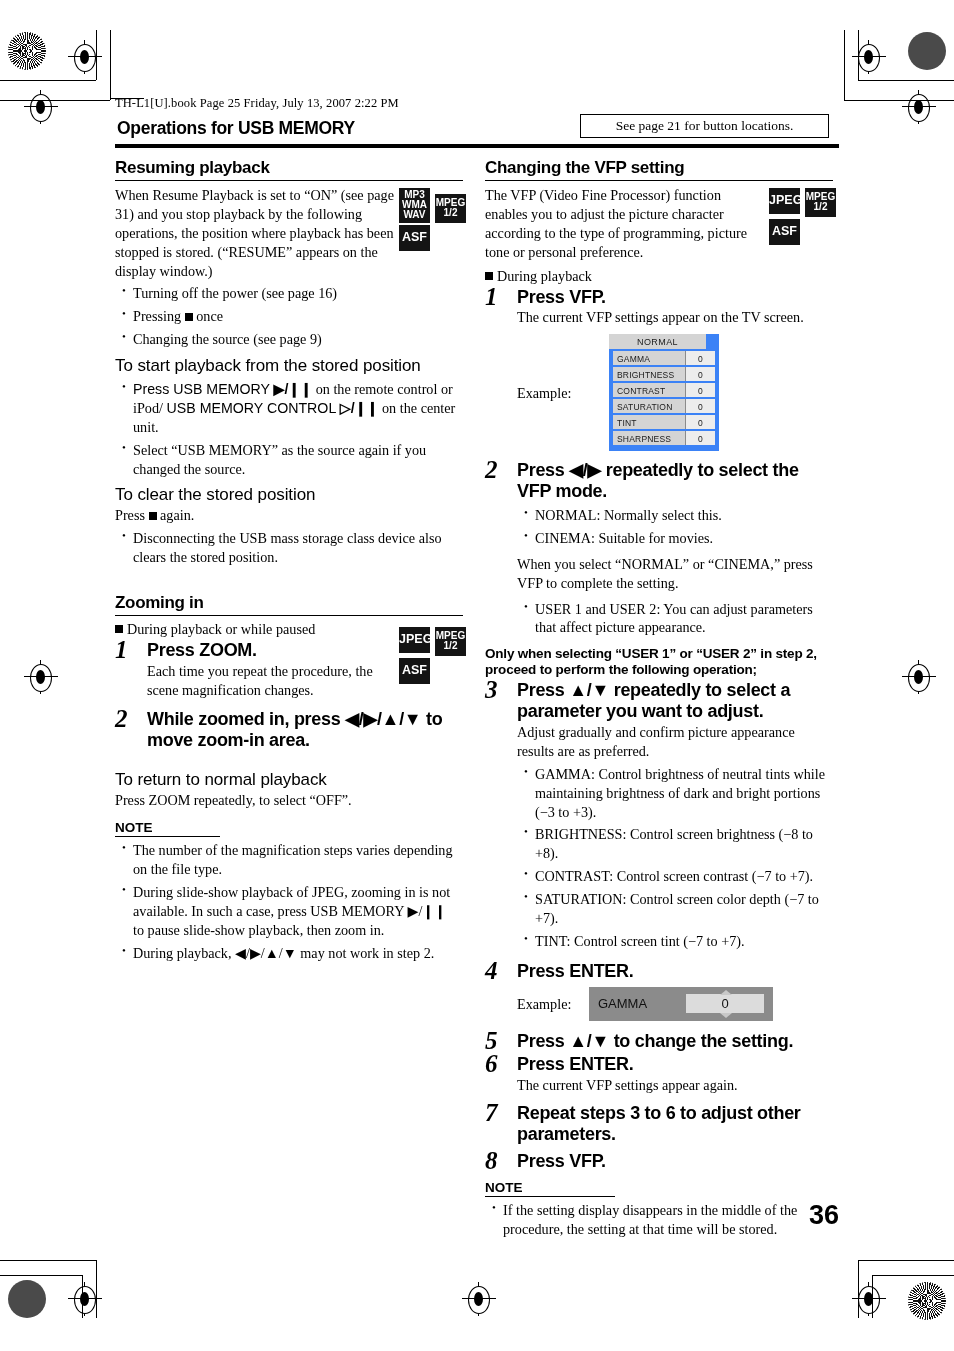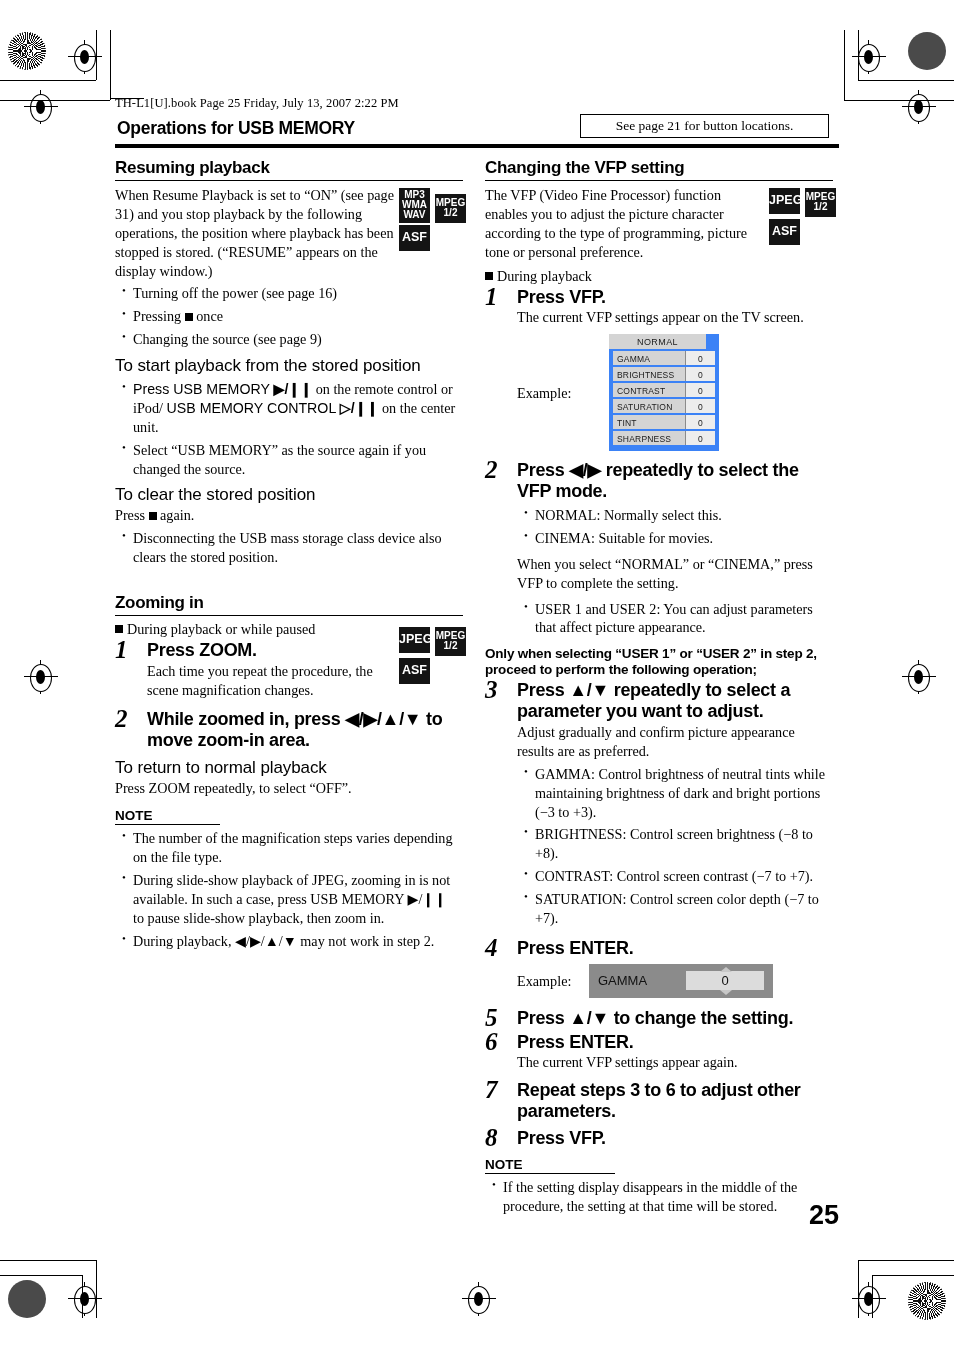--- a/index.html
+++ b/index.html
@@ -550,21 +550,21 @@
         <div class="step-title" style="width:245px;">Press ZOOM.</div>
         <div class="step-body" style="width:245px;">Each time you repeat the procedure, the scene magnification changes.</div>
       </div>
     </div>
 
     <div class="step" style="margin-top:9px;">
       <div class="step-num">2</div>
       <div class="step-title">While zoomed in, press ◀/▶/▲/▼ to move zoom-in area.</div>
     </div>
 
-    <h3 class="sub" style="margin-top:8px;">To return to normal playback</h3>
+    <h3 class="sub" style="margin-top:20px;">To return to normal playback</h3>
     <p class="body">Press ZOOM repeatedly, to select “OFF”.</p>
 
     <div class="note-head">NOTE</div>
     <div class="note-rule"></div>
     <ul class="dots">
       <li>The number of the magnification steps varies depending on the file type.</li>
       <li>During slide-show playback of JPEG, zooming in is not available. In such a case, press USB MEMORY ▶/❙❙ to pause slide-show playback, then zoom in.</li>
       <li>During playback, ◀/▶/▲/▼ may not work in step 2.</li>
     </ul>
   </div>
@@ -650,20 +650,21 @@
 
     <div class="step" style="margin-top:3px;">
       <div class="step-num">3</div>
       <div class="step-title">Press ▲/▼ repeatedly to select a parameter you want to adjust.</div>
       <div class="step-body">Adjust gradually and confirm picture appearance results are as preferred.</div>
       <ul class="dots">
         <li>GAMMA: Control brightness of neutral tints while maintaining brightness of dark and bright portions (−3 to +3).</li>
         <li>BRIGHTNESS: Control screen brightness (−8 to +8).</li>
         <li>CONTRAST: Control screen contrast (−7 to +7).</li>
         <li>SATURATION: Control screen color depth (−7 to +7).</li>
+        <li>TINT: Control screen tint (−7 to +7).</li>
       </ul>
     </div>
 
     <div class="step" style="margin-top:10px;">
       <div class="step-num">4</div>
       <div class="step-title">Press ENTER.</div>
       <div class="osd-example" style="margin-top:5px;">
         <div class="osd-label" style="width:72px;">Example:</div>
         <div class="osd-gamma">
           <span class="g-name">GAMMA</span>
@@ -695,14 +696,14 @@
       <div class="step-title">Press VFP.</div>
     </div>
 
     <div class="note-head" style="margin-top:8px;">NOTE</div>
     <div class="note-rule" style="width:130px;"></div>
     <ul class="dots">
       <li>If the setting display disappears in the middle of the procedure, the setting at that time will be stored.</li>
     </ul>
   </div>
 
-  <div class="page-num">25</div>
+  <div class="page-num">36</div>
 </div>
 
 </body></html>

